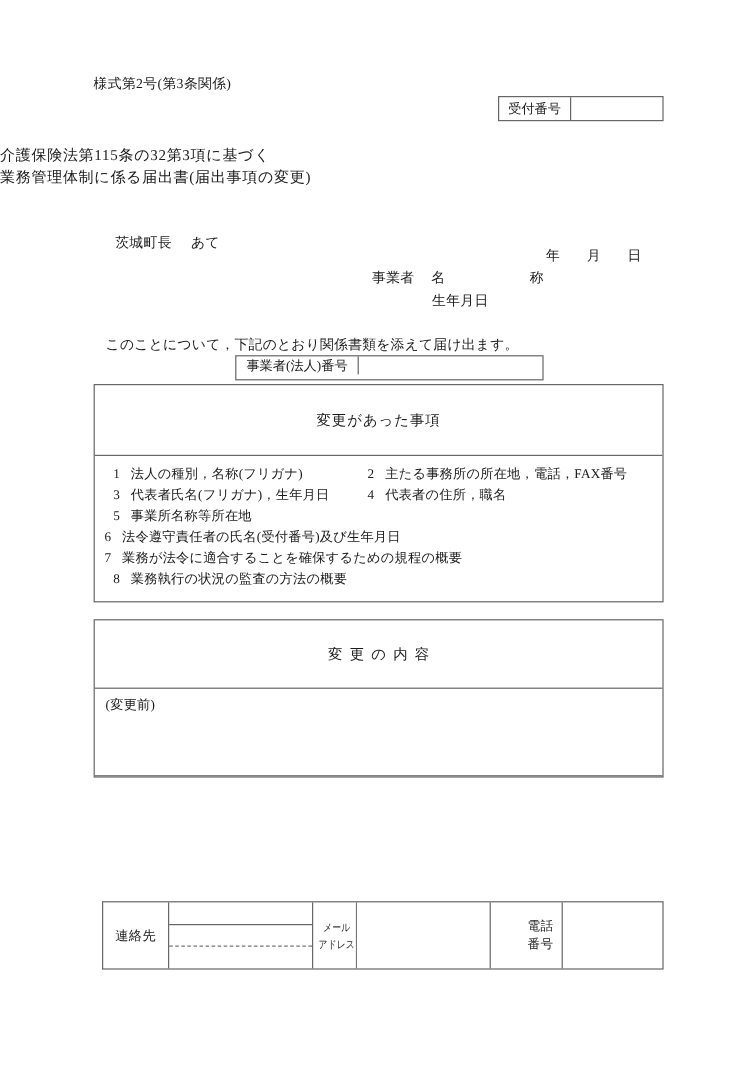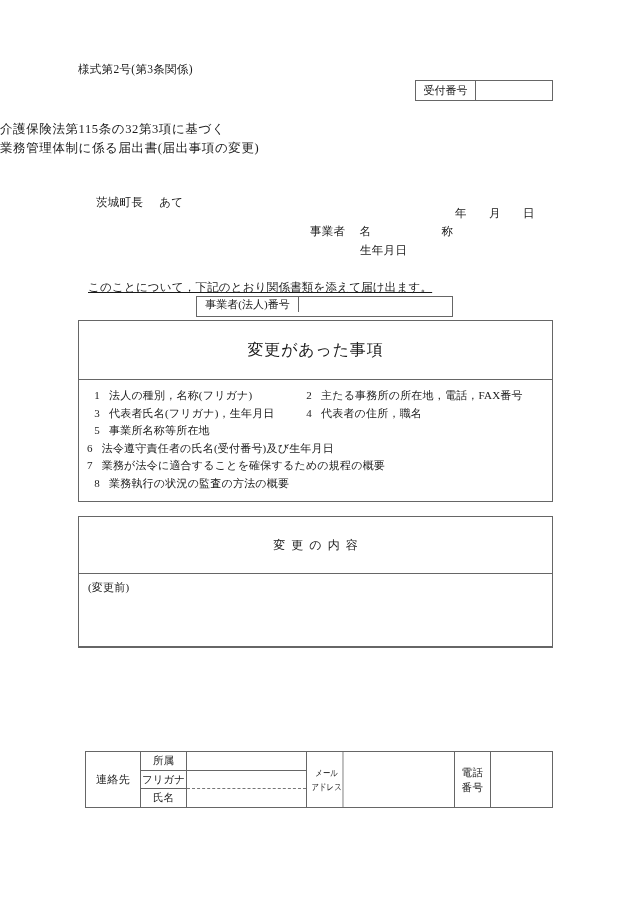--- a/index.html
+++ b/index.html
@@ -105,21 +105,20 @@
     letter-spacing: 0.3px;
   }
 
   
   #statement {
     left: 88px;
     top: 280px;
     font-size: 11.5px;
     letter-spacing: 0.2px;
     white-space: nowrap;
-    text-decoration: underline;
   }
 
   
   #corp-number-row {
     left: 196px;
     top: 296px;
     height: 21px;
     display: flex;
     border: 1px solid #666;
     box-sizing: border-box;
@@ -150,21 +149,21 @@
     width: 475px;
     border: 1px solid #666;
     box-sizing: border-box;
   }
   #changed-items-header {
     height: 58px;
     border-bottom: 1px solid #666;
     display: flex;
     align-items: center;
     justify-content: center;
-    font-size: 16px;
+    font-size: 12px;
     letter-spacing: 0.8px;
   }
   #changed-items-list {
     padding: 7px 0 9px 0;
   }
   .ci-row {
     display: flex;
     font-size: 11px;
     line-height: 17.5px;
     letter-spacing: 0.2px;
@@ -281,20 +280,21 @@
     width: 36px;
     box-sizing: border-box;
     border-right: 1px solid #666;
     display: flex;
     flex-direction: column;
     align-items: center;
     justify-content: center;
     font-size: 10.5px;
     line-height: 15px;
     letter-spacing: 0.5px;
+    margin-left: 24px;
   }
   #contact-table .ct-tel-value { flex: 1; box-sizing: border-box; }
 </style>
 </head>
 <body>
 
 <div class="page">
 
   <div class="abs" id="form-number">様式第2号(第3条関係)</div>
 
@@ -391,25 +391,20 @@
 
   <div class="abs" id="change-content-box">
     <div id="change-content-header">変更の内容</div>
     <div class="cc-section" id="cc-before">
       <span>(変更前)</span>
     </div>
   </div>
 
   <div class="abs" id="contact-table">
     <div class="ct-renraku">連絡先</div>
-    <div class="ct-labels">
-      <div class="ctl">所属</div>
-      <div class="ctl">フリガナ</div>
-      <div class="ctl">氏名</div>
-    </div>
     <div class="ct-namevals">
       <div class="ctv"></div>
       <div class="ctv dotted"></div>
       <div class="ctv"></div>
     </div>
     <div class="ct-mail-label">
       <span>メール</span>
       <span>アドレス</span>
     </div>
     <div class="ct-mail-value"></div>

